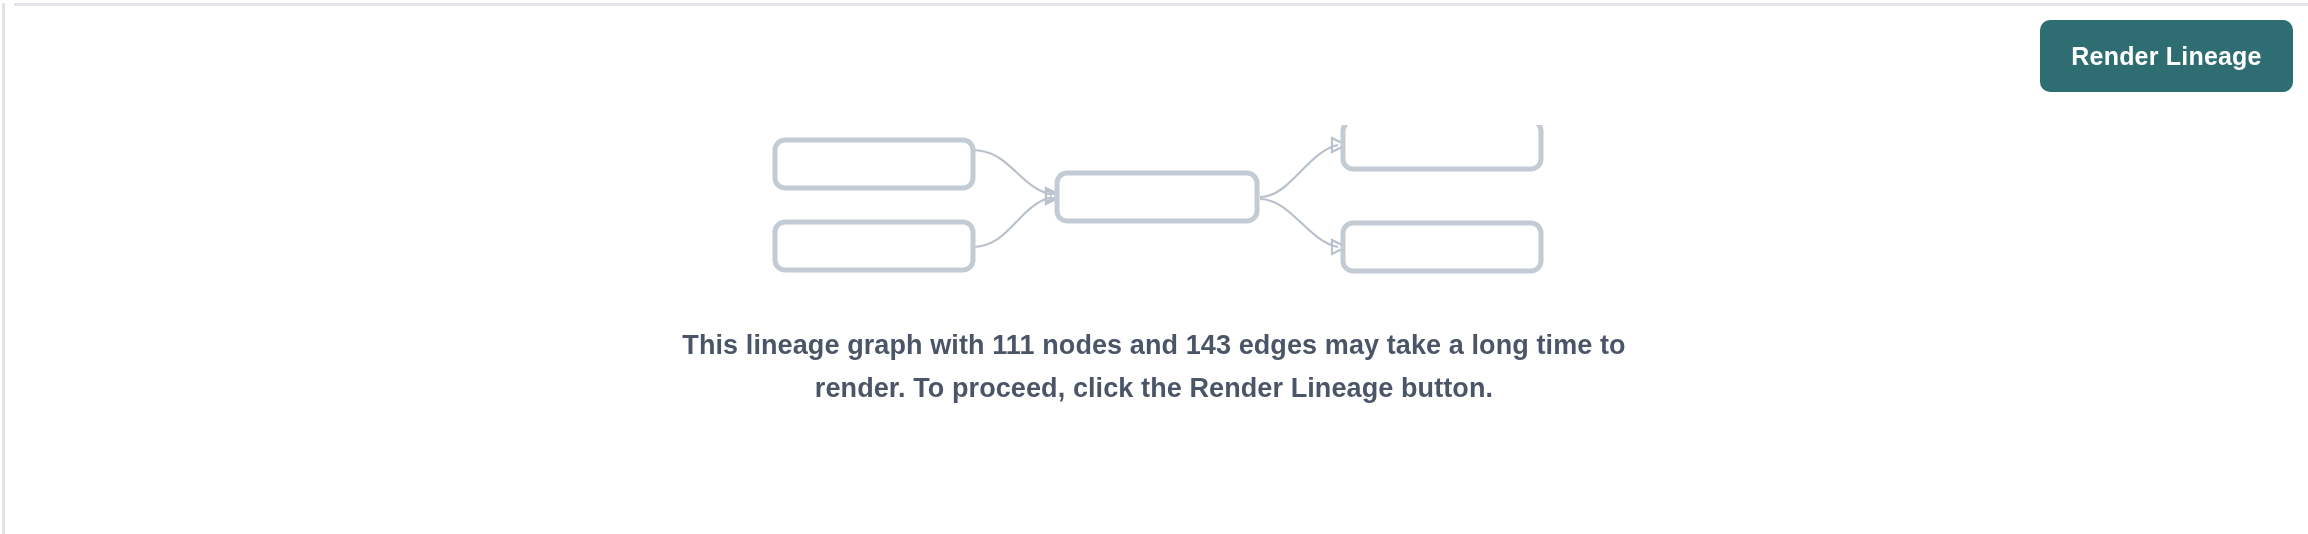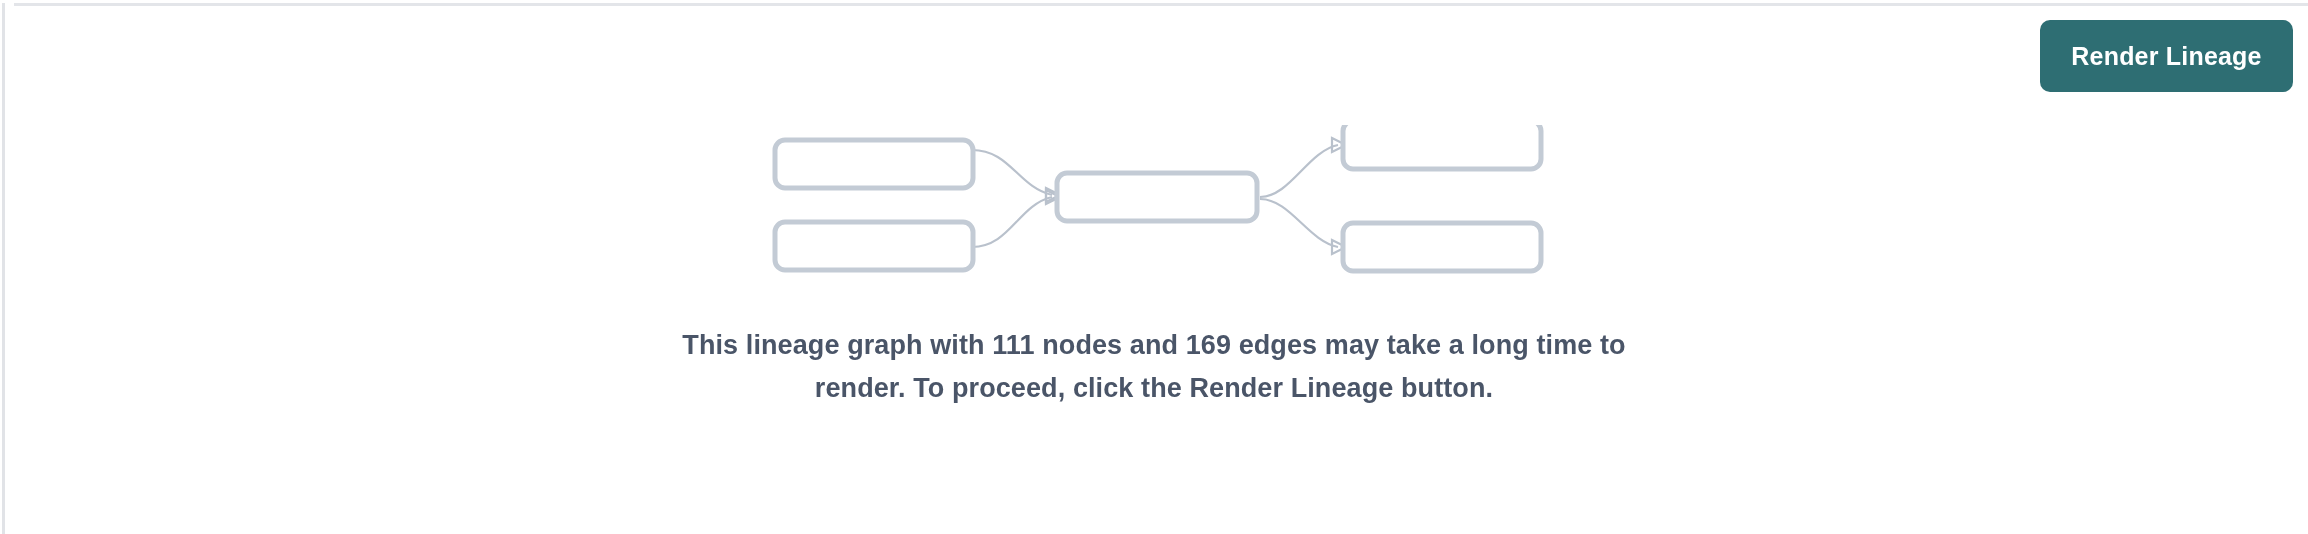--- a/index.html
+++ b/index.html
@@ -135,15 +135,15 @@
       </g>
 
       <rect class="placeholder-node" x="15" y="15" width="198" height="48" rx="10" ry="10"></rect>
       <rect class="placeholder-node" x="15" y="97" width="198" height="48" rx="10" ry="10"></rect>
       <rect class="placeholder-node" x="297" y="48" width="200" height="48" rx="10" ry="10"></rect>
       <rect class="placeholder-node" x="583" y="-4" width="198" height="48" rx="10" ry="10"></rect>
       <rect class="placeholder-node" x="583" y="98" width="198" height="48" rx="10" ry="10"></rect>
     </svg>
   </div>
 
-  <div class="message">This lineage graph with 111 nodes and 169 edges may take a long time to render. To proceed, click the Render Lineage button.</div>
+  <div class="message">This lineage graph with 111 nodes and 143 edges may take a long time to render. To proceed, click the Render Lineage button.</div>
 
 </div>
 
 </body></html>

